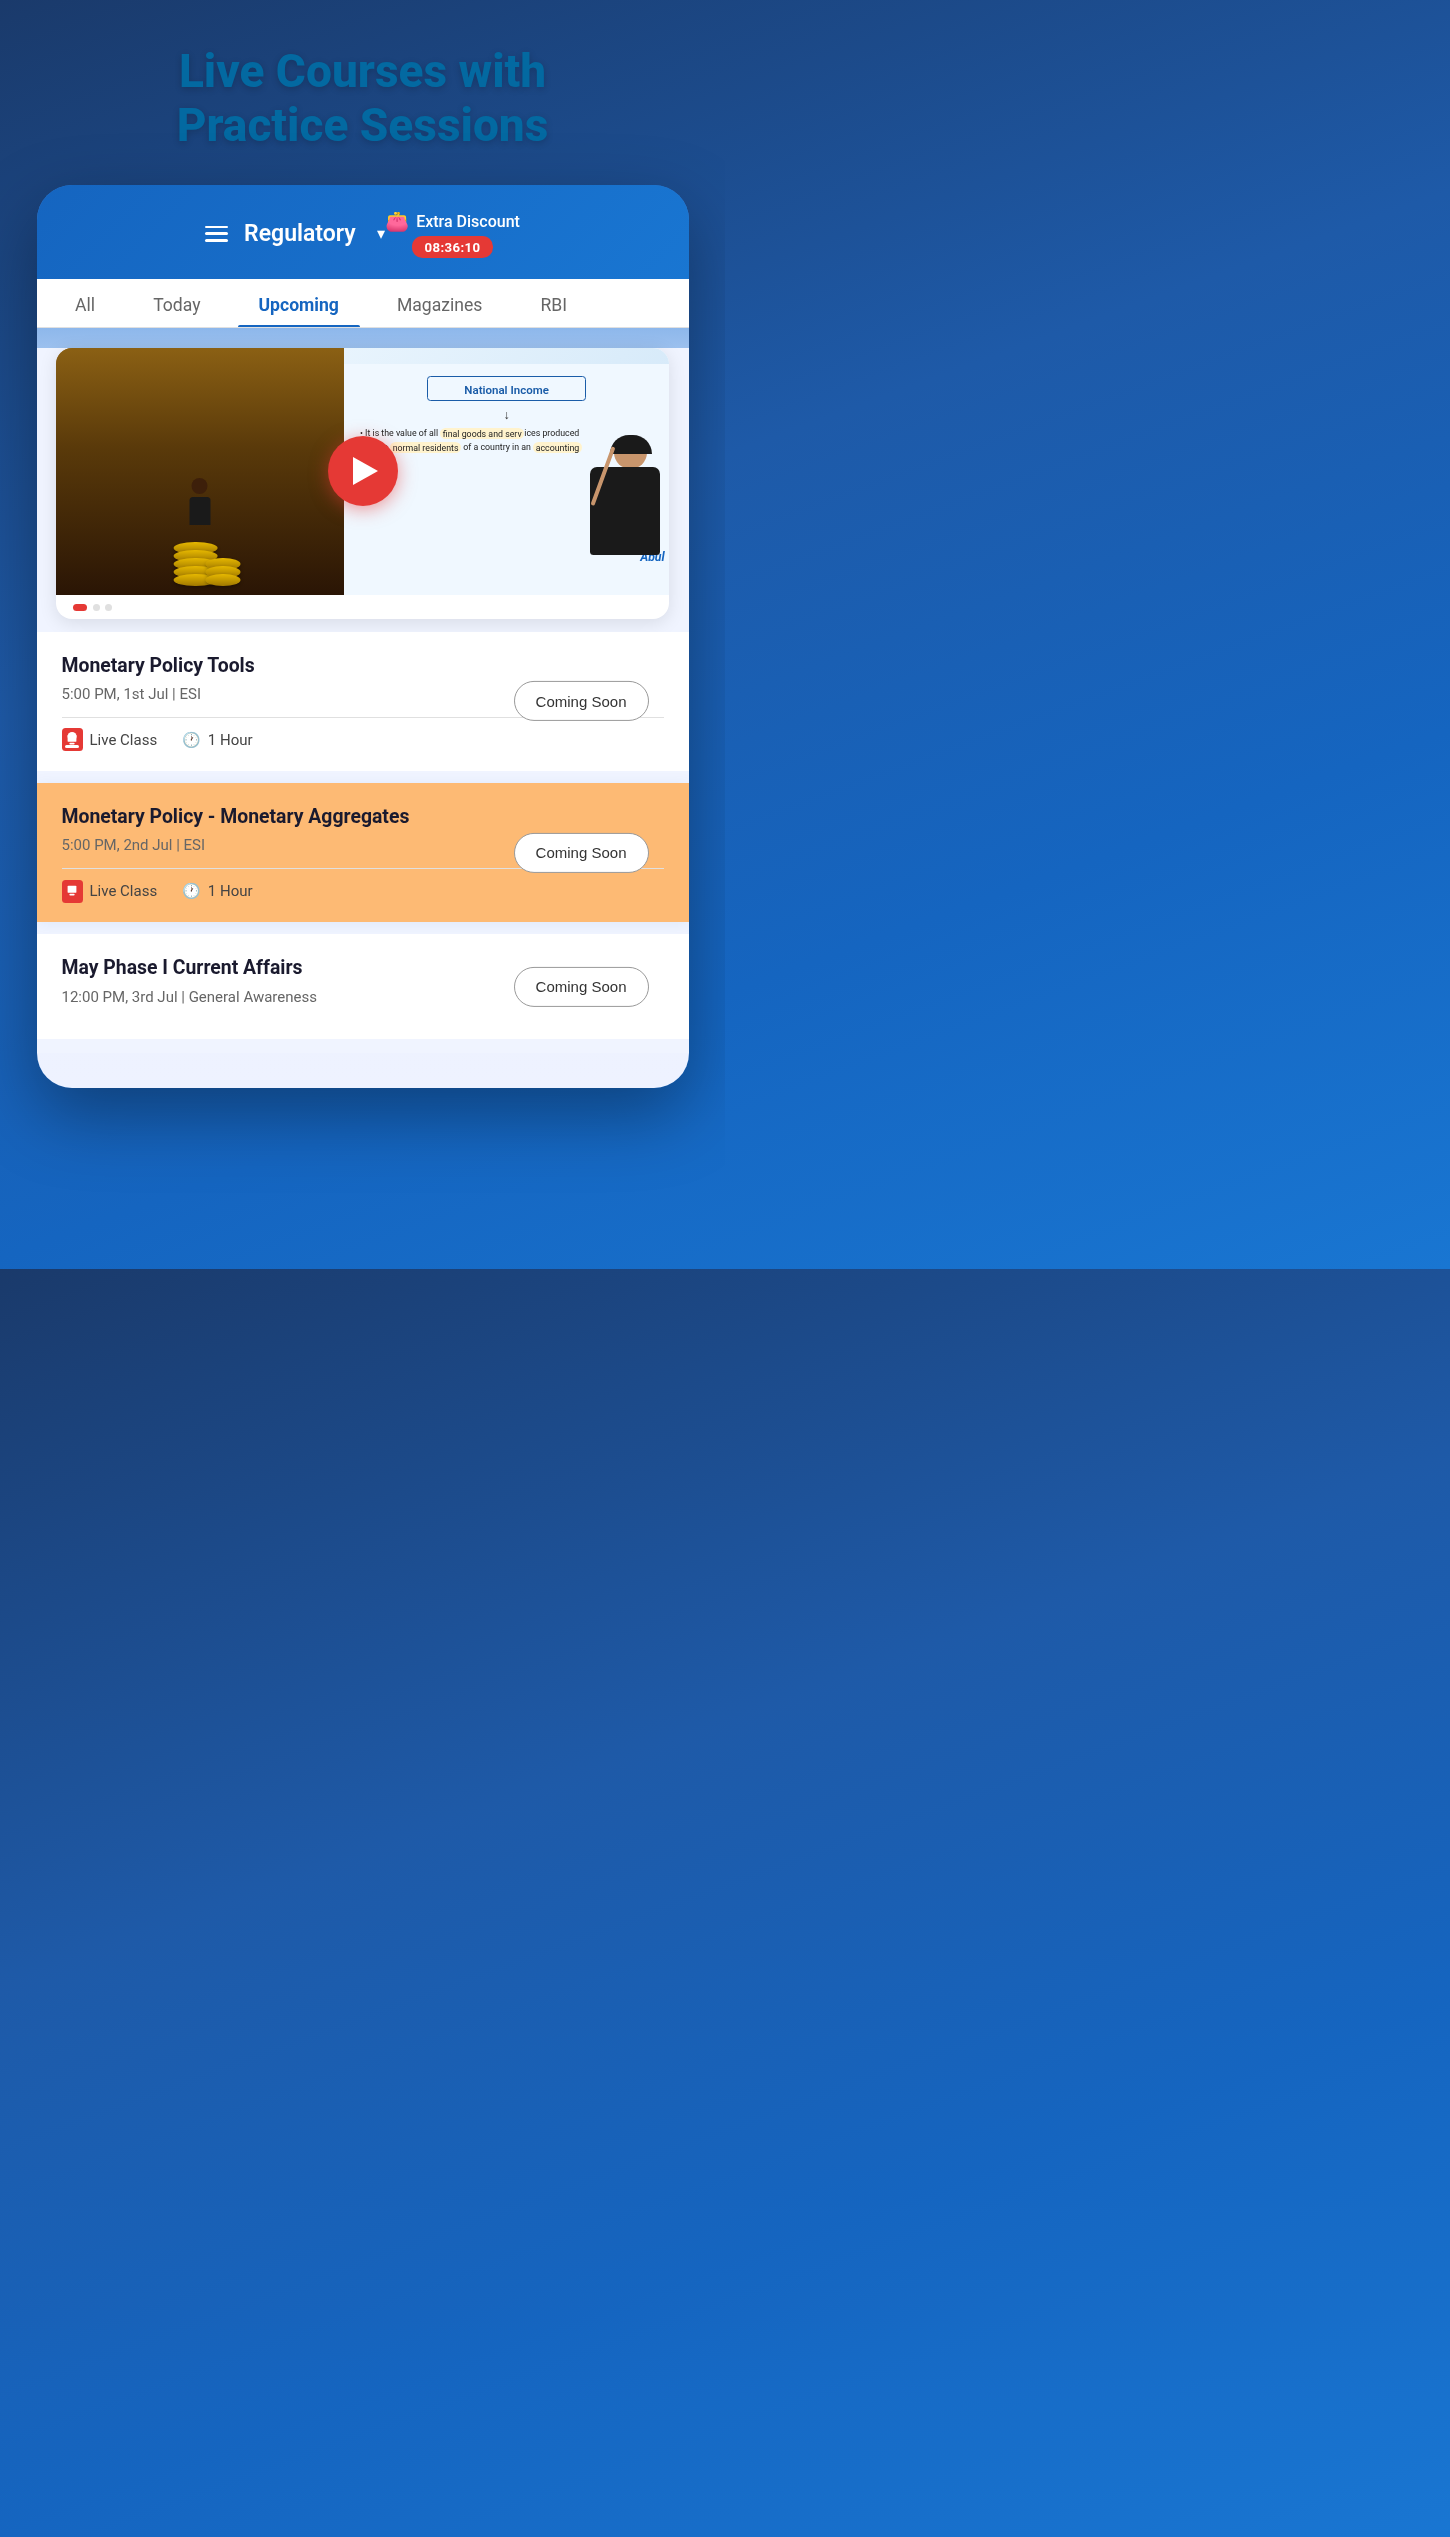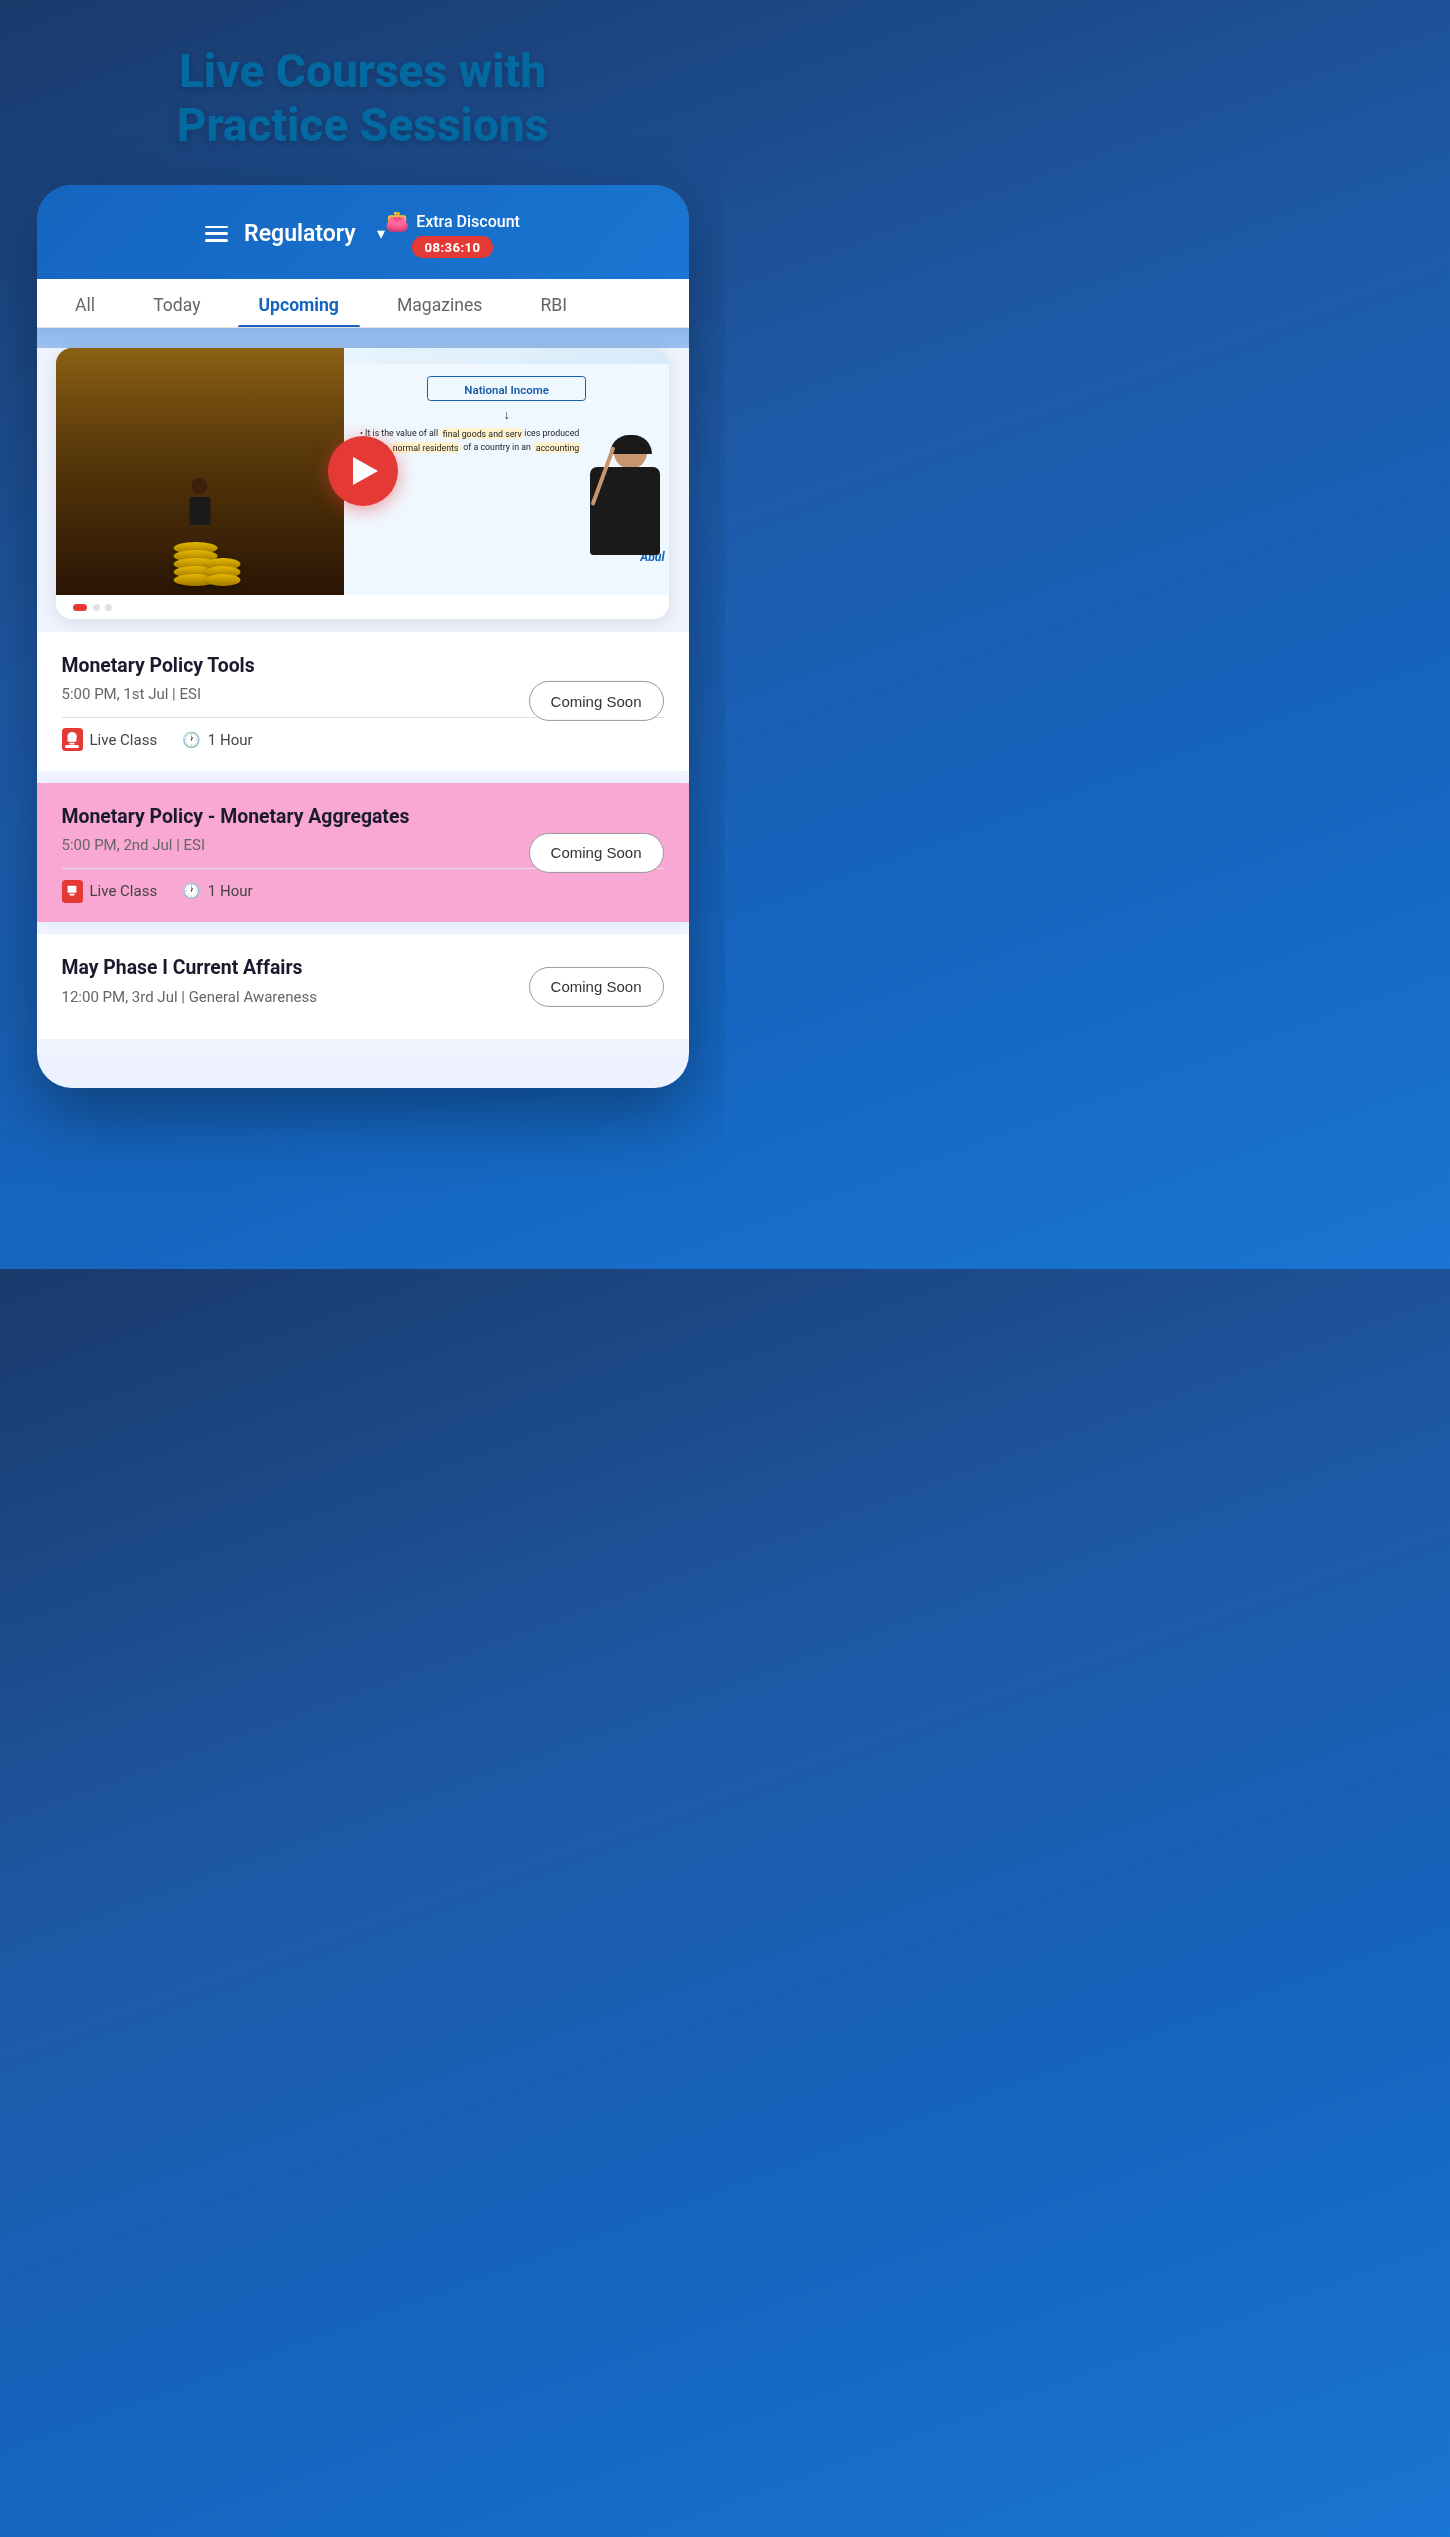--- a/index.html
+++ b/index.html
@@ -219,21 +219,21 @@
     }
 
     .course-item-meta {
       font-size: 15px;
       color: #666;
       margin-bottom: 14px;
     }
 
     .coming-soon-btn {
       position: absolute;
-      right: 25px;
+      right: 40px;
       top: 50%;
       transform: translateY(-50%);
       border: 1.3px solid #999;
       border-radius: 26.4px;
       padding: 10.6px 21px;
       font-size: 15px;
       color: #333;
       background: #fff;
       cursor: pointer;
       white-space: nowrap;
@@ -574,21 +574,21 @@
             </div>
             <span>Live Class</span>
           </div>
           <div class="footer-tag">
             <span class="clock-icon">🕐</span>
             <span>1 Hour</span>
           </div>
         </div>
       </div>
 
-      <div class="course-item highlighted" style="background:#f9a8d4; margin: 12.3px 0 0 0; padding: 21px 25px 19.4px; position:relative; box-shadow: 0 1.8px 14px rgba(21,101,192,0.08); border-radius: 0;">
+      <div class="course-item highlighted" style="background:#fdba74; margin: 12.3px 0 0 0; padding: 21px 25px 19.4px; position:relative; box-shadow: 0 1.8px 14px rgba(21,101,192,0.08); border-radius: 0;">
         <div style="padding-right: 141px;">
           <div class="course-item-title">Monetary Policy - Monetary Aggregates</div>
           <div class="course-item-meta">5:00 PM, 2nd Jul | ESI</div>
         </div>
         <button class="coming-soon-btn">Coming Soon</button>
         <div class="divider"></div>
         <div class="course-item-footer">
           <div class="footer-tag">
             <div style="width:21px; height:23px; background:#e53935; border-radius:3.5px; position:relative; flex-shrink:0;">
               <svg width="12.3" height="12.3" viewBox="0 0 14 14" style="position:absolute; top:50%; left:50%; transform:translate(-50%,-50%);" fill="none">

